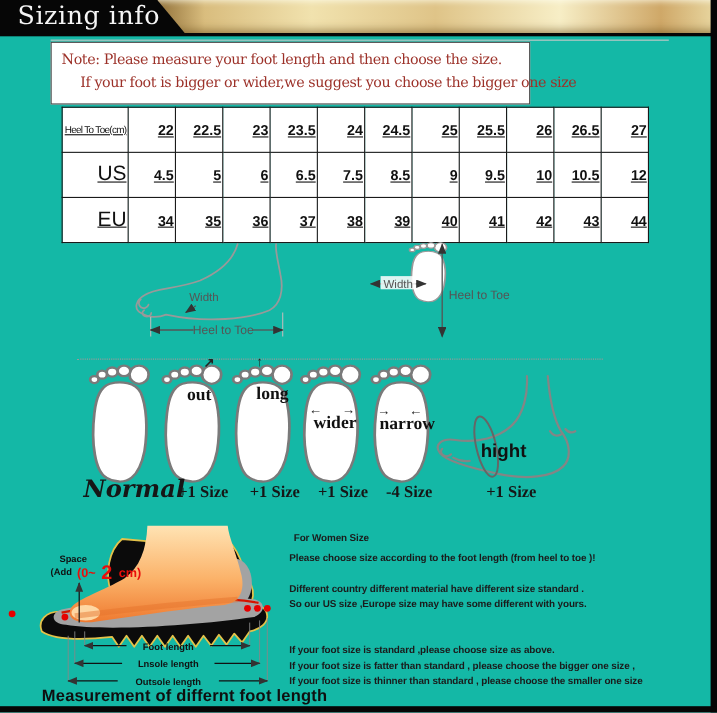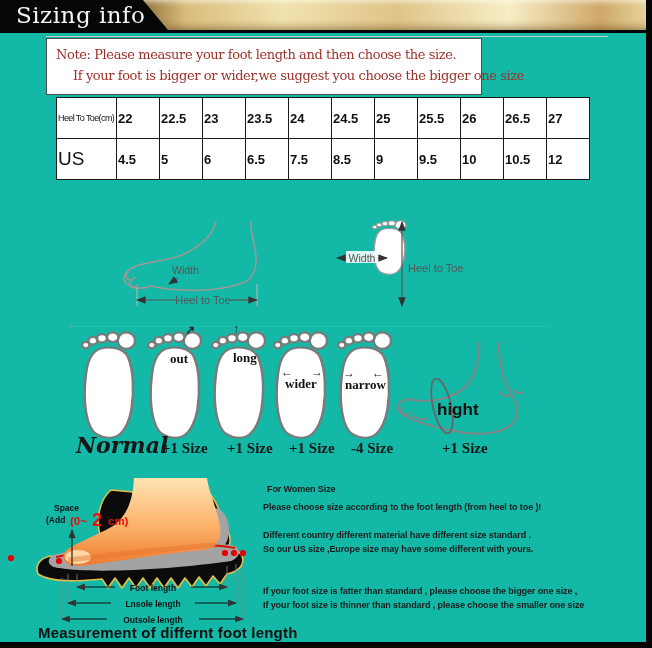--- a/index.html
+++ b/index.html
@@ -24,39 +24,39 @@
   
   .note-box{left:46px;top:38px;width:436px;height:57px;border:1px solid #4a4a4a;
         background:#fff;box-sizing:border-box;padding:5px 7px 0 9px;
         color:#9c3129;font-family:"DejaVu Serif",serif;font-size:13px;
         letter-spacing:-0.4px;line-height:21px;white-space:nowrap;}
   .note-line2{text-indent:17px;}
 
   
   .size-table{left:56px;top:97px;}
   table{border-collapse:collapse;table-layout:fixed;}
-  td{border:1px solid #1a1a1a;text-align:left;vertical-align:middle;background:#fff;color:#111;}
+  td{border:1px solid #1a1a1a;text-align:right;vertical-align:middle;background:#fff;color:#111;text-decoration:underline;}
   td.lbl{width:57px;}
   td.val{width:40px;font-size:13px;font-weight:700;font-family:"Liberation Sans",sans-serif;}
   .l-small{font-size:9px;letter-spacing:-0.6px;font-weight:400;}
   .l-big{font-size:19px;font-weight:400;}
   tr{height:41px;}
 
   
   svg{overflow:visible;}
   .sline{stroke:#999;stroke-width:1.6;fill:none;stroke-linecap:round;}
   .arrow{stroke:#555;stroke-width:1.2;fill:none;}
   .dimtext{fill:#555;font-family:"Liberation Sans",sans-serif;}
   .guide{stroke:#bbb;stroke-width:1;}
 
   .dotted-sep{left:70px;top:326px;width:478px;border-top:1px dotted #9a9a9a;height:0;}
 
   .foot-use{color:#7a7a7a;}
   .foot-label{position:absolute;color:#111;font-family:"Liberation Serif",serif;
-        font-weight:700;font-size:13px;}
+        font-weight:700;font-size:16px;}
   .hight-label{font-family:"Liberation Sans",sans-serif;font-size:17px;}
   .foot-arrow{position:absolute;color:#222;font-size:12px;font-weight:700;}
   .size-label{position:absolute;top:440px;color:#161616;font-family:"Liberation Serif",serif;
         font-weight:700;font-size:15px;white-space:nowrap;}
   .normal-label{font-family:"DejaVu Serif",serif;font-style:italic;font-weight:700;
         font-size:22px;top:432px;}
 
   
   .shoe-black{fill:#0b0b0b;stroke:#e3c24a;stroke-width:1.6;stroke-linejoin:round;}
   .mlabel{font-family:"Liberation Sans",sans-serif;font-weight:700;font-size:8.5px;fill:#111;}
@@ -136,20 +136,34 @@
             <td class="val">6</td>
             <td class="val">6.5</td>
             <td class="val">7.5</td>
             <td class="val">8.5</td>
             <td class="val">9</td>
             <td class="val">9.5</td>
             <td class="val">10</td>
             <td class="val">10.5</td>
             <td class="val">12</td>
           </tr>
+          <tr>
+            <td class="lbl l-big">EU</td>
+            <td class="val">34</td>
+            <td class="val">35</td>
+            <td class="val">36</td>
+            <td class="val">37</td>
+            <td class="val">38</td>
+            <td class="val">39</td>
+            <td class="val">40</td>
+            <td class="val">41</td>
+            <td class="val">42</td>
+            <td class="val">43</td>
+            <td class="val">44</td>
+          </tr>
         </tbody>
       </table>
   </div>
 
   <svg class="abs" style="left:88px;top:222px" width="180" height="98" viewBox="0 0 180 98">
     <path class="sline" d="M128,0 C124,14 112,25 94,33 C72,41 52,40 44,46 C35,51 33,59 41,63 C47,67 56,67 63,64 C100,72 138,68 157,60 C167,55 170,42 167,28 C165,16 162,6 163,0"></path>
     <path class="sline" d="M40,50 a4.5,4.5 0 1 0 7,5"></path>
     <path class="sline" d="M43,60 a4,3.2 0 1 0 6.5,2.5"></path>
     <line class="guide" x1="49" y1="66" x2="49" y2="84"></line>
     <line class="guide" x1="169" y1="62" x2="169" y2="84"></line>
@@ -275,19 +289,20 @@
 
   <div class="abs info">
     <p class="title">For Women Size</p>
     <div>
         <p>Please choose size according to the foot length (from heel to toe )!</p>
         <p></p>
         <p>Different country different material have different size standard .</p>
         <p>So our US size ,Europe size may have some different with yours.</p>
         <p></p>
         <p></p>
+        <p>If your foot size is standard ,please choose size as above.</p>
         <p>If your foot size is fatter than standard , please choose the bigger one size ,</p>
         <p>If your foot size is thinner than standard , please choose the smaller one size</p>
       </div>
   </div>
 
   <div class="abs edge-bottom"></div>
 </div>
 
 </body></html>

